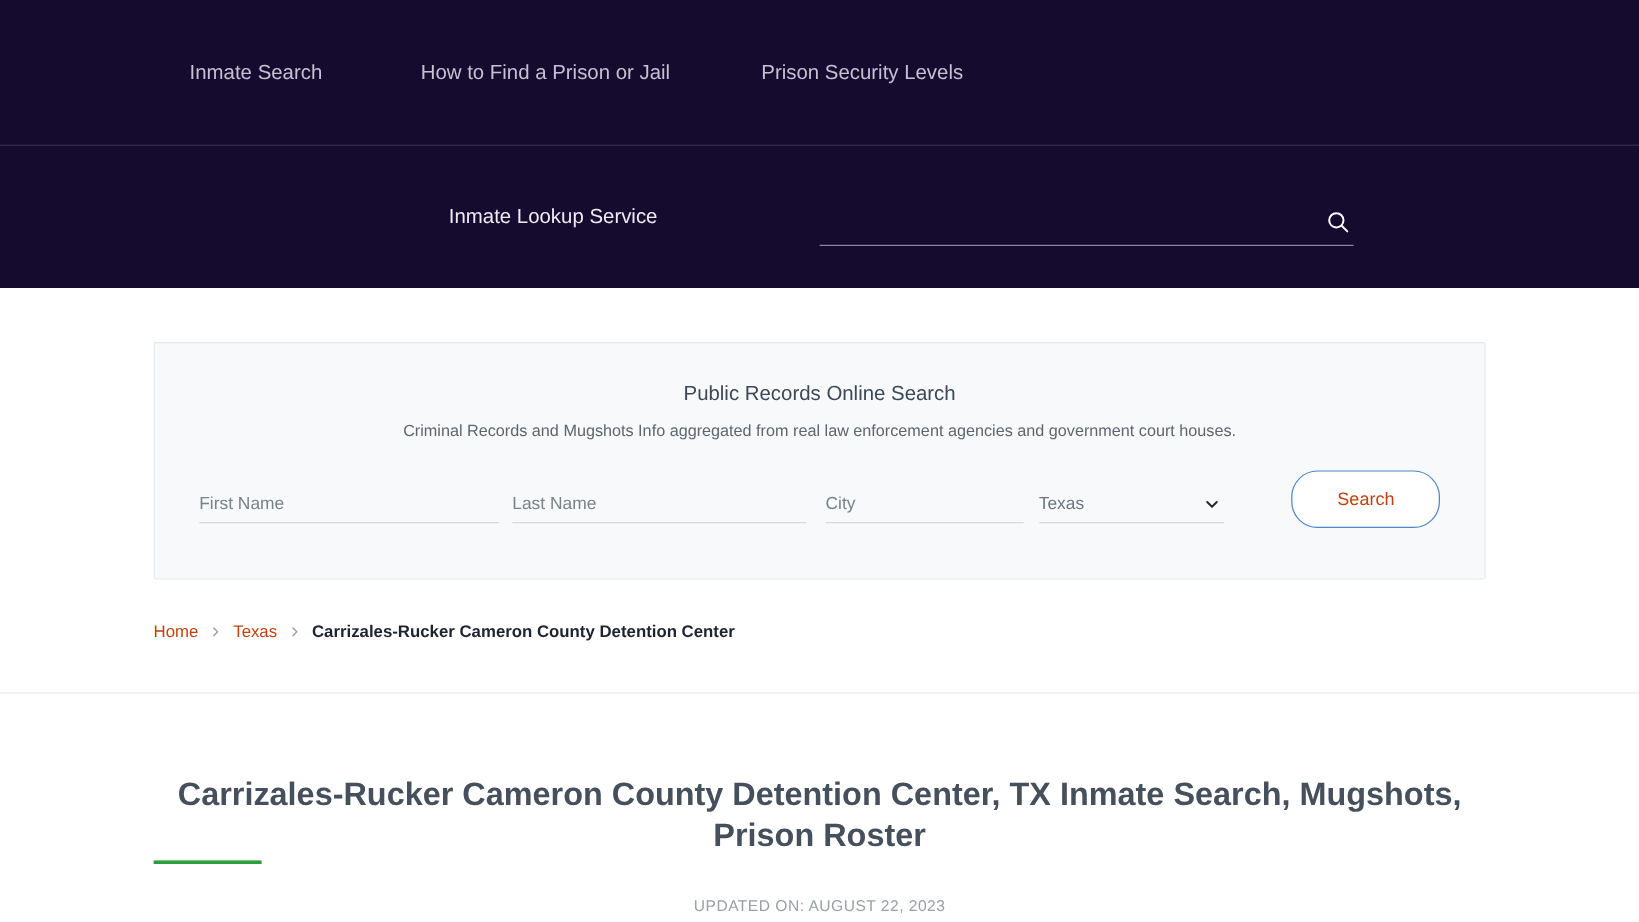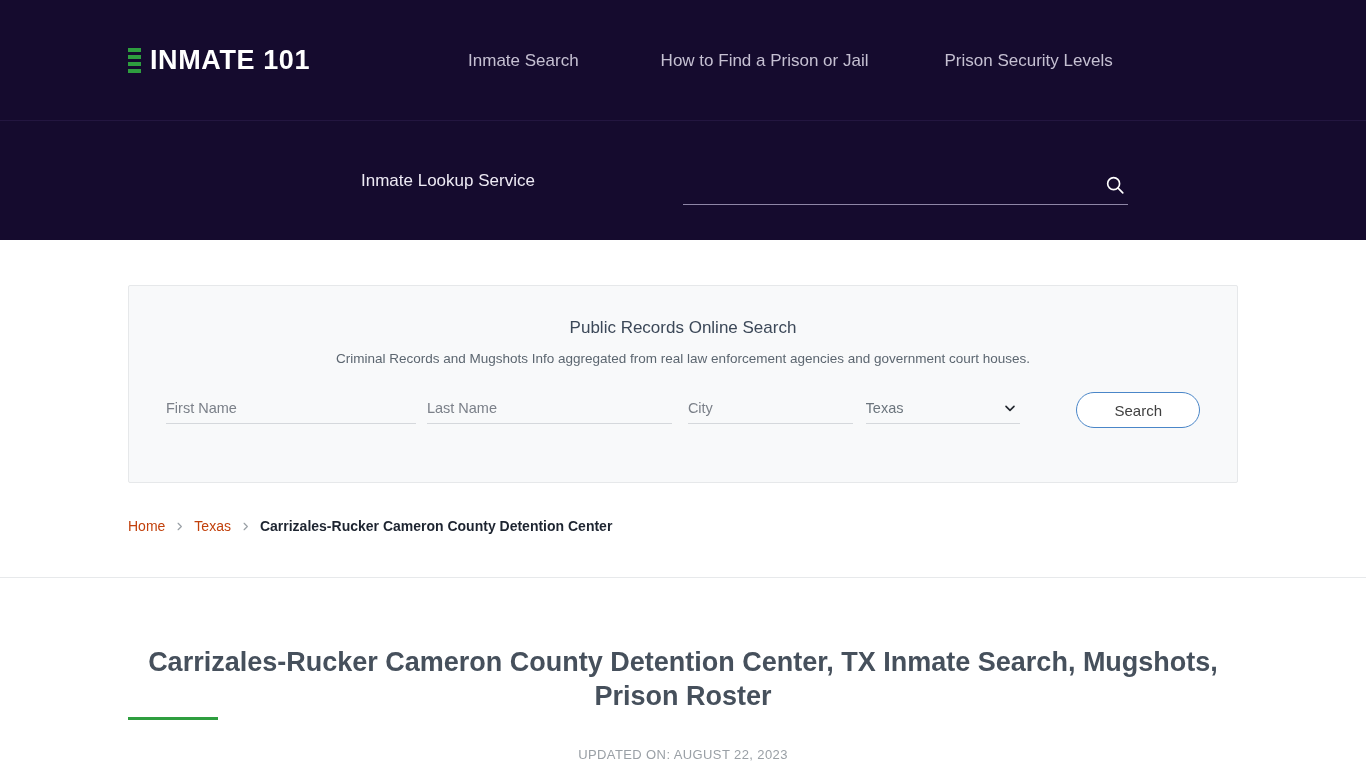--- a/index.html
+++ b/index.html
@@ -74,21 +74,21 @@
   .lookupbar {
     width: 100%;
     height: 119px;
     background: #150B2E;
     display: flex;
     align-items: center;
     position: relative;
   }
   .lookup-label {
     position: absolute;
-    left: 361px;
+    left: 374px;
     color: #EDEAF4;
     font-size: 17px;
     white-space: nowrap;
   }
   .lookup-field {
     position: absolute;
     left: 683px;
     top: 48px;
     width: 445px;
     height: 36px;
@@ -175,25 +175,25 @@
   }
   .chev {
     position: absolute;
     right: 2px;
     top: 6px;
     pointer-events: none;
   }
   .search-btn {
     margin-left: 56px;
     width: 126px;
-    height: 36px;
+    height: 48px;
     border-radius: 22px;
     border: 1px solid #4A86C8;
     background: #ffffff;
-    color: #404040;
+    color: #c2410c;
     font-size: 15px;
     font-family: "Liberation Sans", sans-serif;
     cursor: pointer;
     margin-bottom: -4px;
   }
 
   
   .breadcrumb {
     position: absolute;
     left: 128px;
@@ -254,29 +254,20 @@
     text-align: center;
     font-size: 13px;
     letter-spacing: 0.4px;
     color: #9AA0A6;
   }
 </style>
 </head>
 <body>
 
 <div class="topbar">
-  <div class="logo">
-    <span class="logo-bars">
-      <i></i>
-        <i></i>
-        <i></i>
-        <i></i>
-    </span>
-    <span class="logo-text">INMATE 101</span>
-  </div>
   <nav class="mainnav">
     <a href="#">Inmate Search</a>
     <span class="nav-gap-1"></span>
     <a href="#">How to Find a Prison or Jail</a>
     <span class="nav-gap-2"></span>
     <a href="#">Prison Security Levels</a>
   </nav>
 </div>
 
 <div class="lookupbar">

